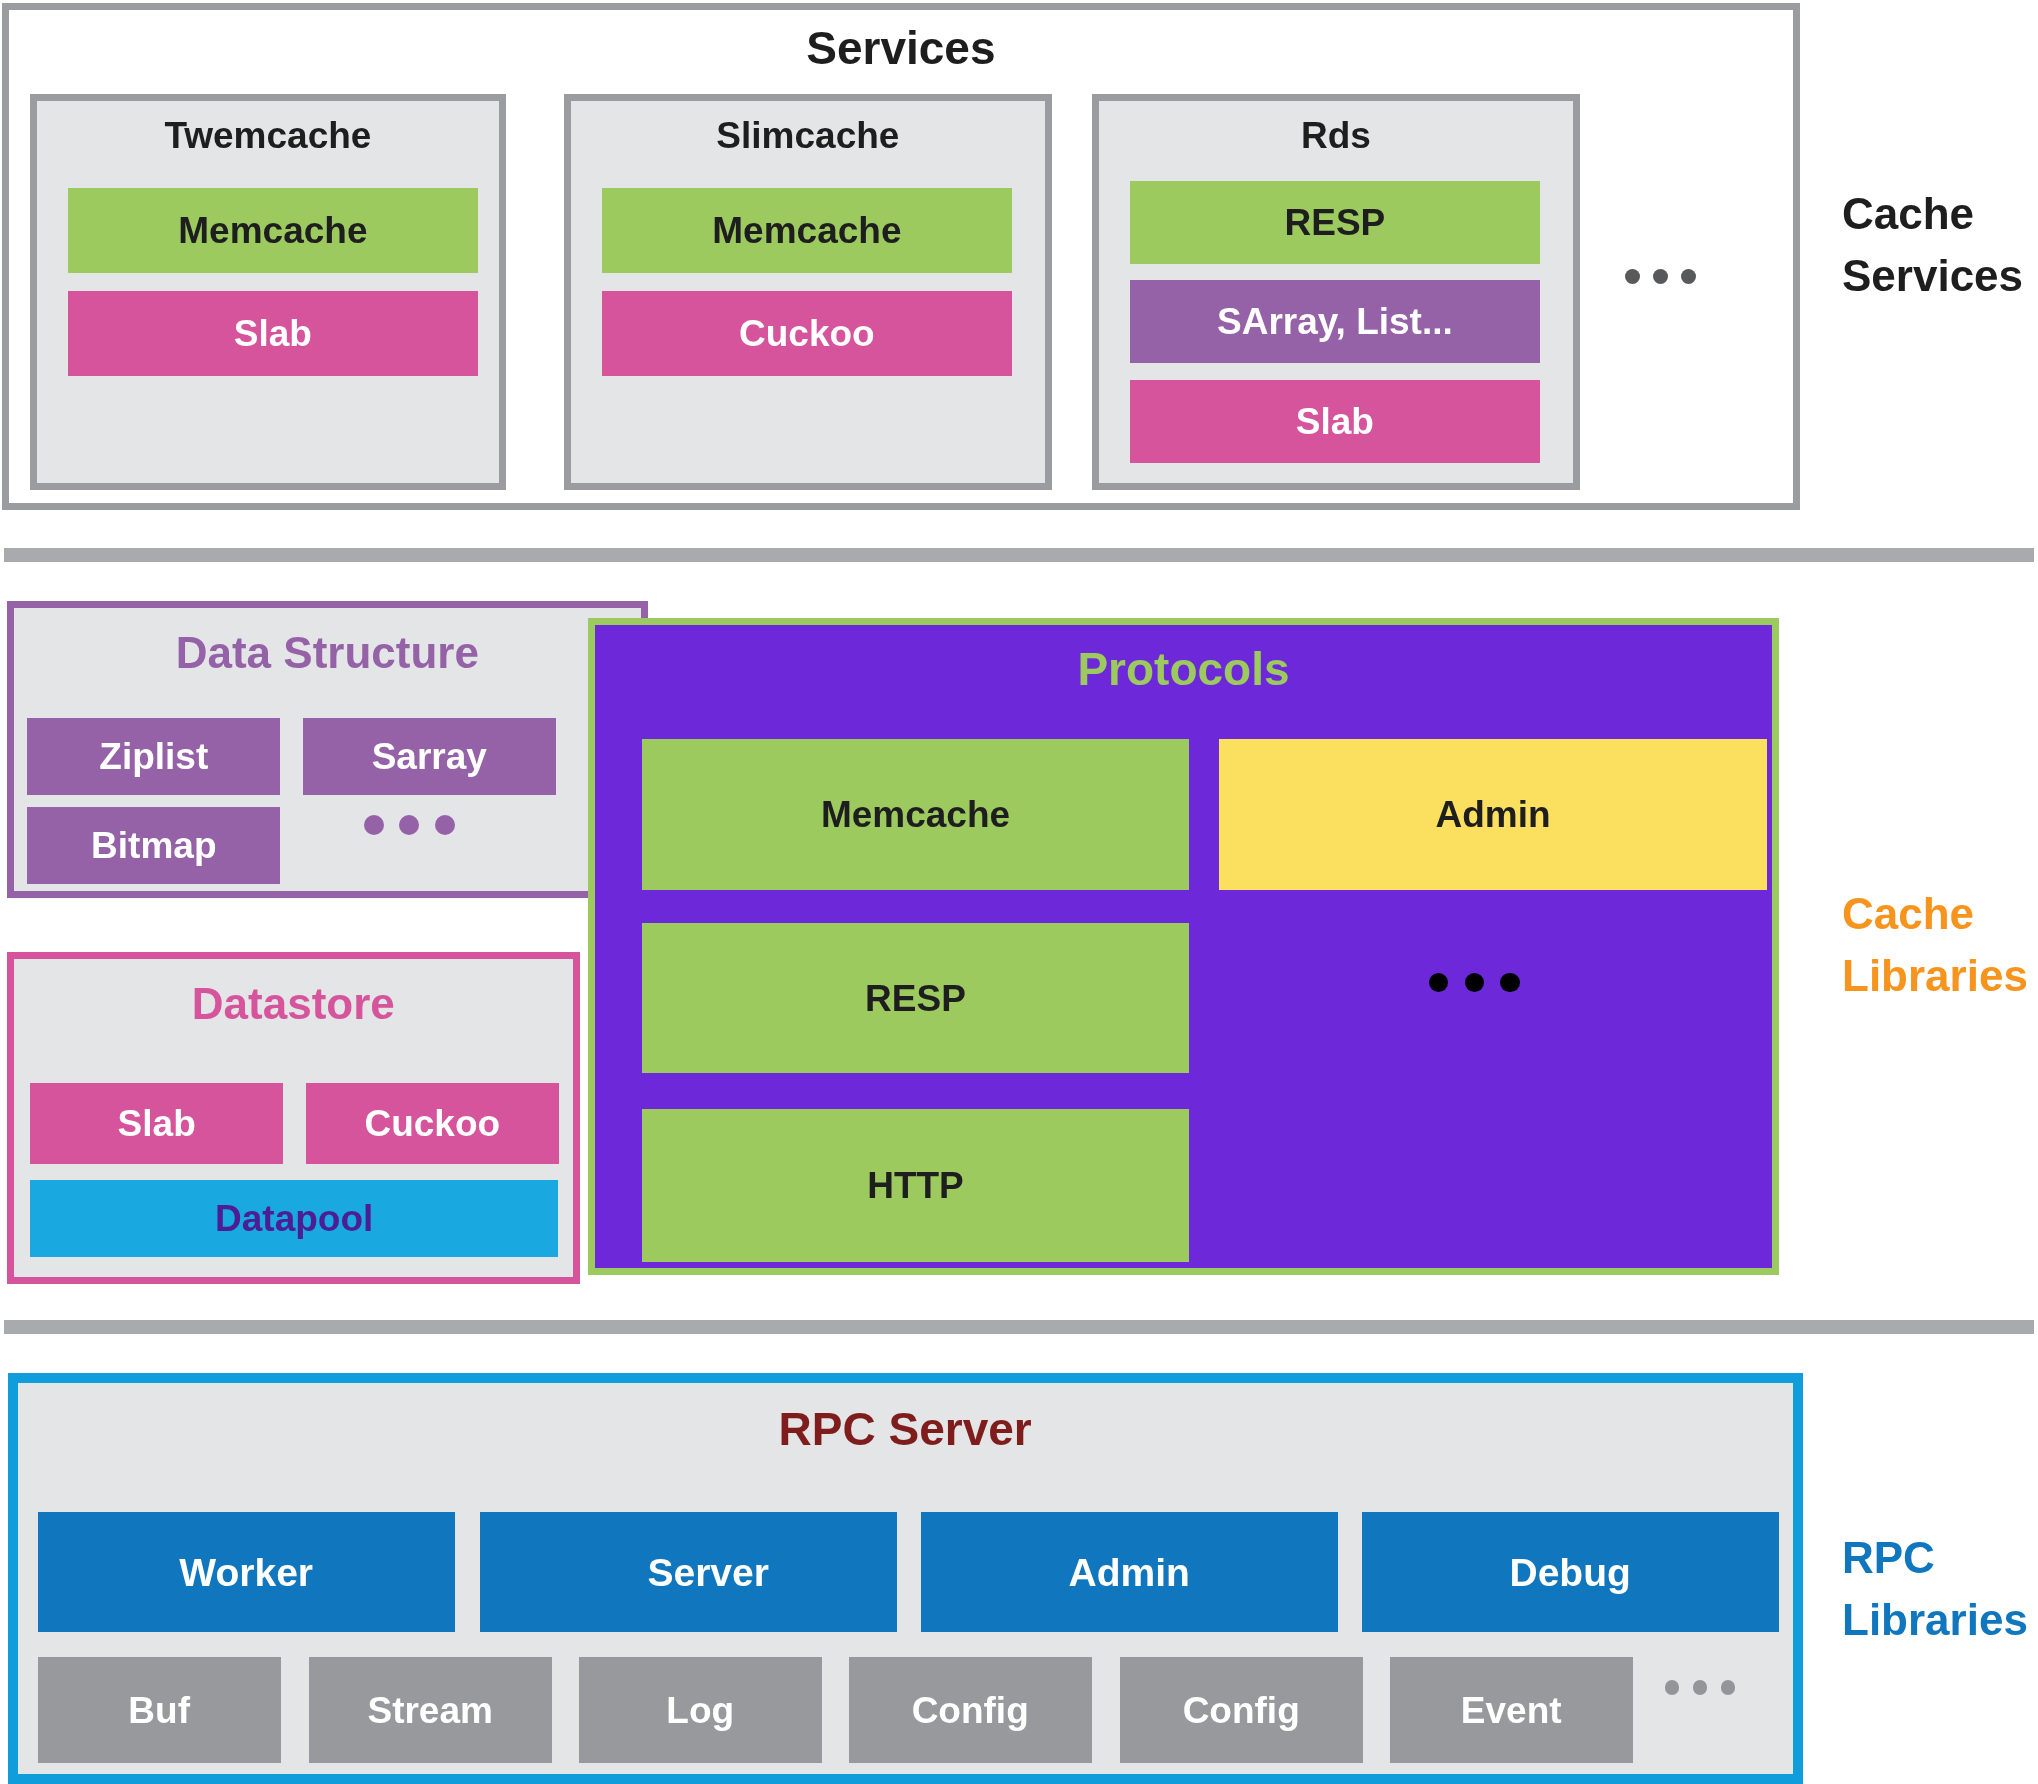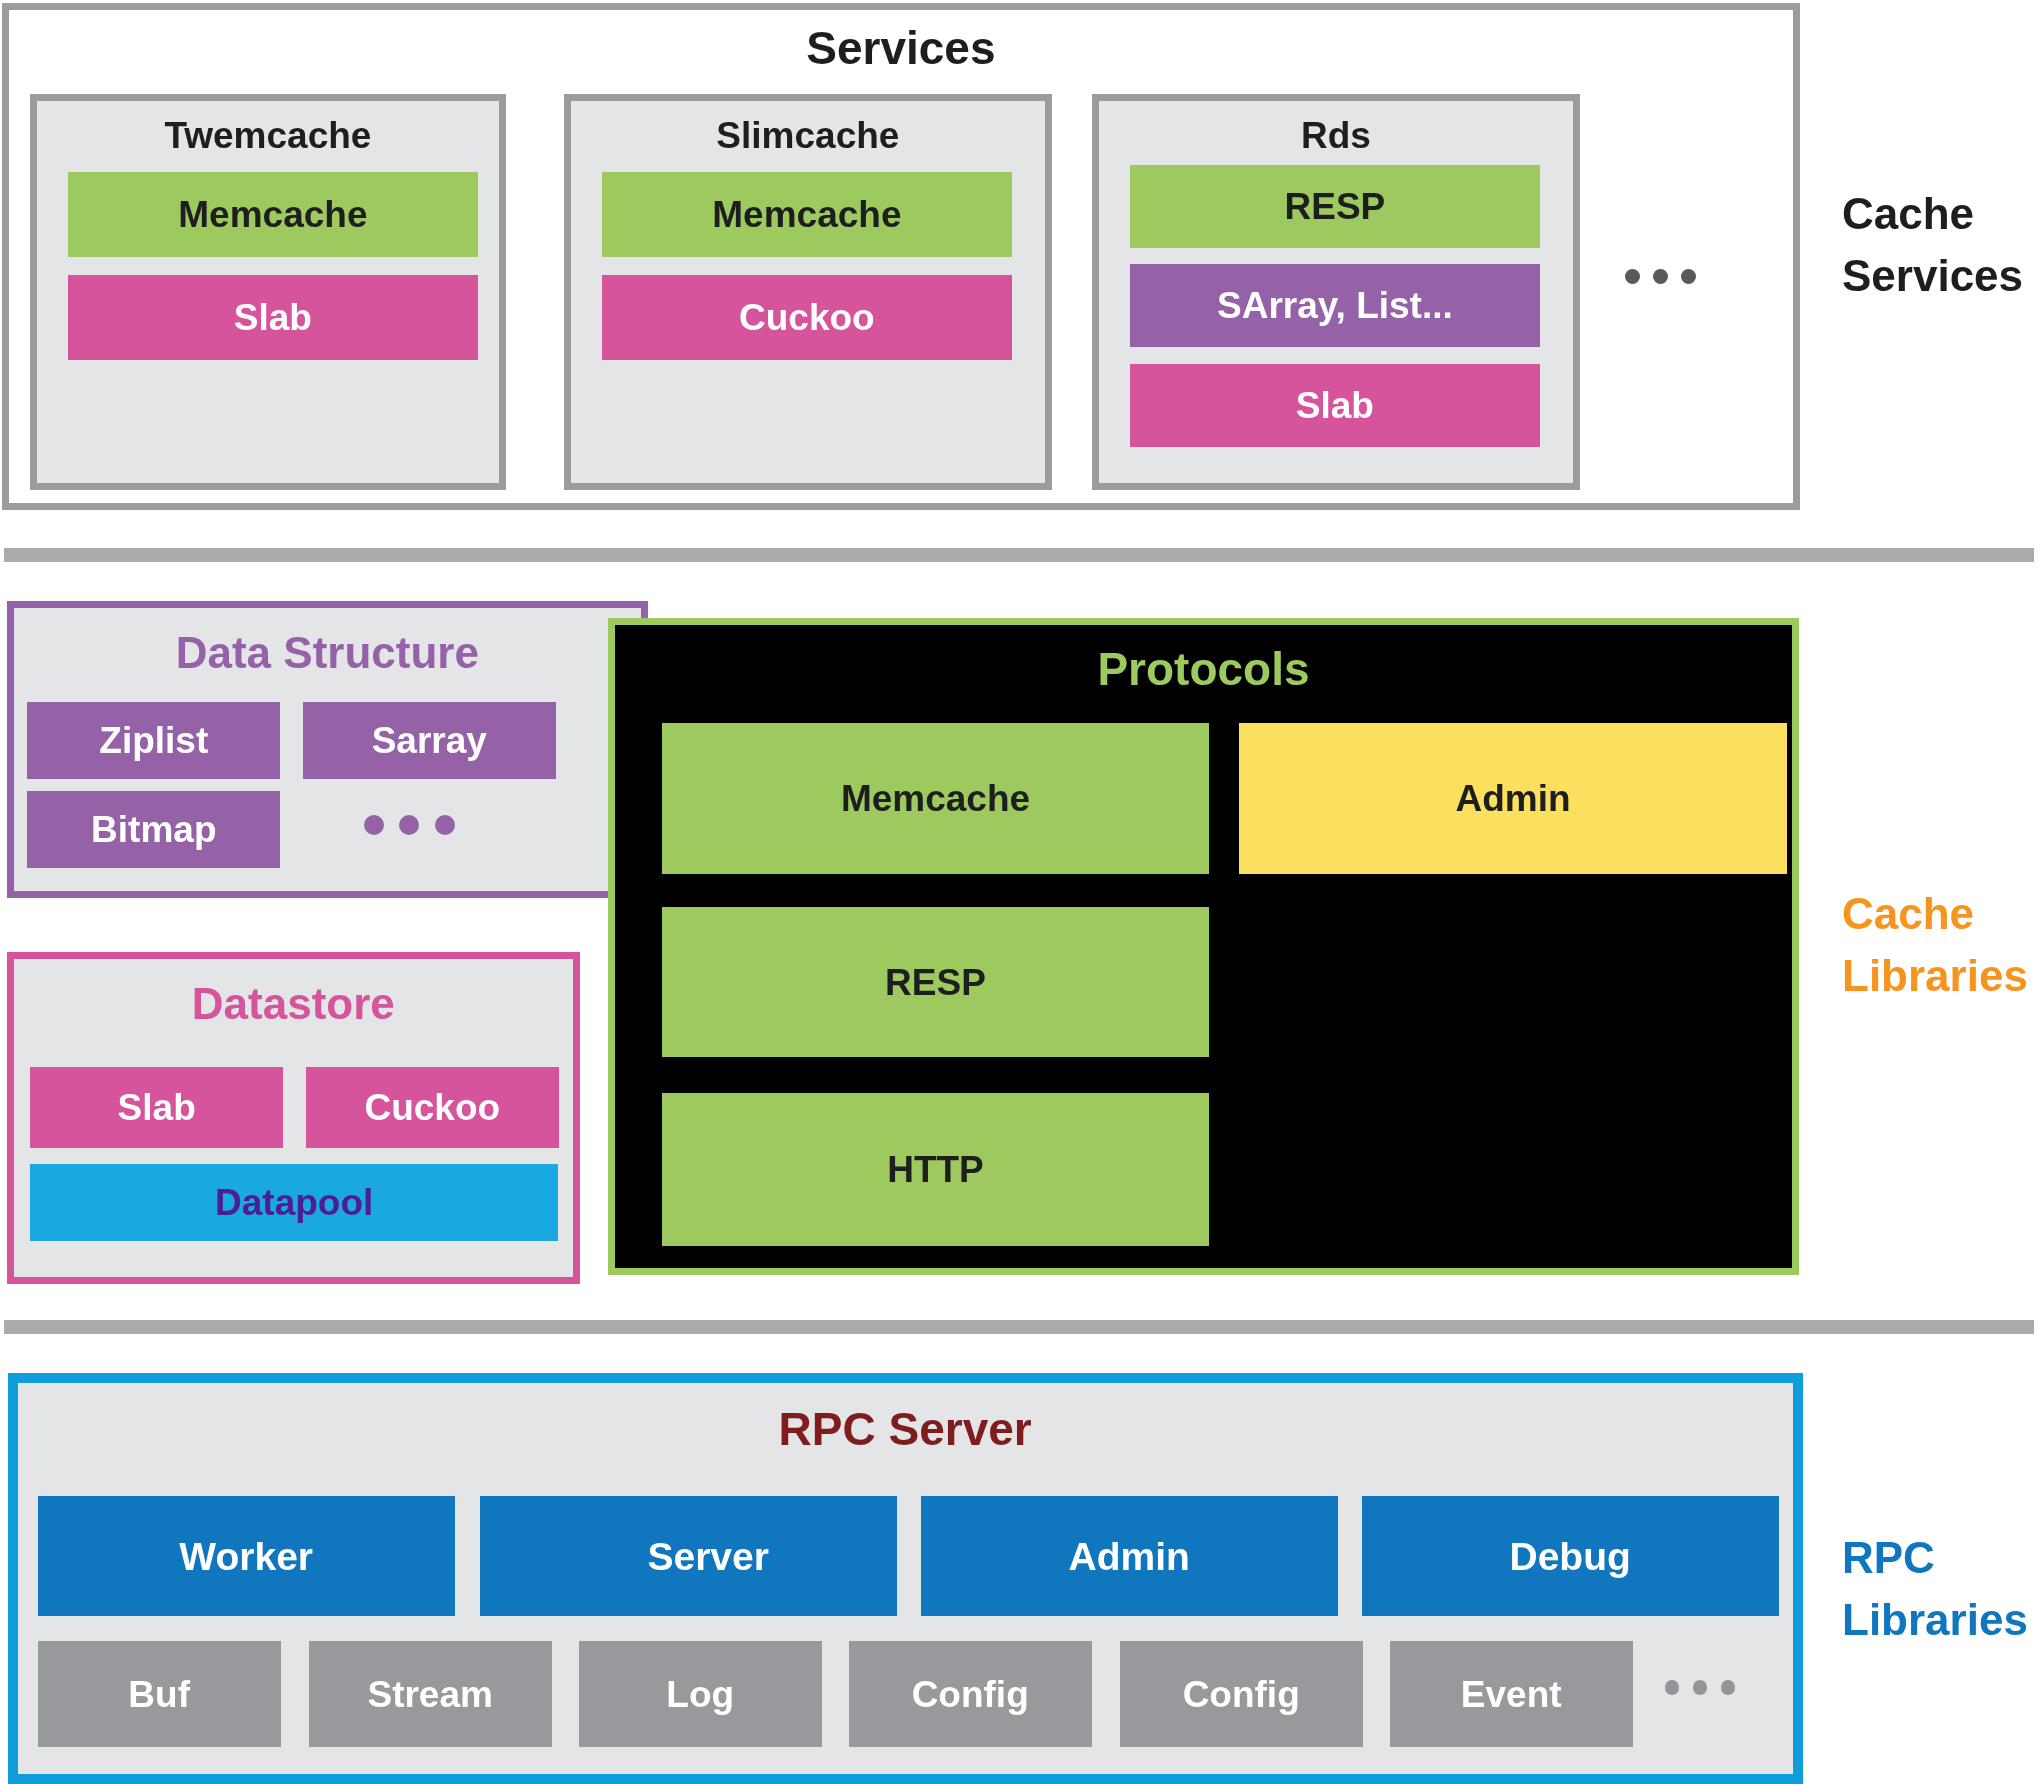--- a/index.html
+++ b/index.html
@@ -1,21 +1,21 @@
 <!DOCTYPE html>
 <html><head>
 <meta charset="utf-8">
 <style>
   html,body{margin:0;padding:0;background:#ffffff;}
   body{font-family:"Liberation Sans",sans-serif;font-weight:bold;color:#1e1e1e;}
   .canvas{position:relative;width:2038px;height:1784px;background:#ffffff;overflow:hidden;}
   .abs{position:absolute;box-sizing:border-box;}
   .panel{border:7.7px solid #9a9ca0;}
   .fill{background:#e3e5e7;}
-  .chip{display:flex;align-items:center;justify-content:center;font-size:37px;line-height:1;}
+  .chip{display:flex;align-items:center;justify-content:center;font-size:37px;line-height:1;margin-top:16px;}
   .bg-green{background:#9cca5f;color:#1e1e1e;}
   .bg-pink{background:#d6549b;color:#ffffff;}
   .bg-purple{background:#9562a8;color:#ffffff;}
   .bg-yellow{background:#fbdf5e;color:#1e1e1e;}
   .bg-cyan{background:#19a8e0;color:#4c1d95;}
   .bg-blue{background:#1076be;color:#ffffff;}
   .bg-gray{background:#97999c;color:#ffffff;}
   .section-title{position:absolute;left:0;right:0;text-align:center;font-size:46px;line-height:1.1;}
   .box-title{position:absolute;left:0;right:0;text-align:center;font-size:37px;line-height:1.1;}
   .side-label{position:absolute;font-size:44px;line-height:62px;color:#1e1e1e;}
@@ -80,21 +80,21 @@
     </div>
   </div>
 
   <div class="abs fill" style="left:6.8px;top:952px;width:573px;height:332px;border:7.7px solid #d6549b;">
     <div class="section-title" style="top:21px;font-size:44px;color:#d6549b;">Datastore</div>
     <div class="abs chip bg-pink" style="left:16.4px;top:108px;width:253px;height:81px;">Slab</div>
     <div class="abs chip bg-pink" style="left:292px;top:108px;width:253px;height:81px;">Cuckoo</div>
     <div class="abs chip bg-cyan" style="left:16.4px;top:205px;width:528px;height:77px;">Datapool</div>
   </div>
 
-  <div class="abs" style="left:608px;top:618px;width:1191px;height:657px;border:7.7px solid #9cca5f;background:#000000;">
+  <div class="abs" style="left:588px;top:618px;width:1191px;height:657px;border:7.7px solid #9cca5f;background:#6d28d9;">
     <div class="section-title" style="top:19.3px;color:#9cca5f;">Protocols</div>
     <div class="abs chip bg-green" style="left:47px;top:98px;width:547px;height:151px;">Memcache</div>
     <div class="abs chip bg-yellow" style="left:624px;top:98px;width:548px;height:151px;">Admin</div>
     <div class="abs chip bg-green" style="left:47px;top:282px;width:547px;height:150px;">RESP</div>
     <div class="dots" style="left:834px;top:348px;">
       <span class="dot dot-black"></span>
       <span class="dot dot-black"></span>
       <span class="dot dot-black"></span>
     </div>
     <div class="abs chip bg-green" style="left:47px;top:468px;width:547px;height:153px;">HTTP</div>

